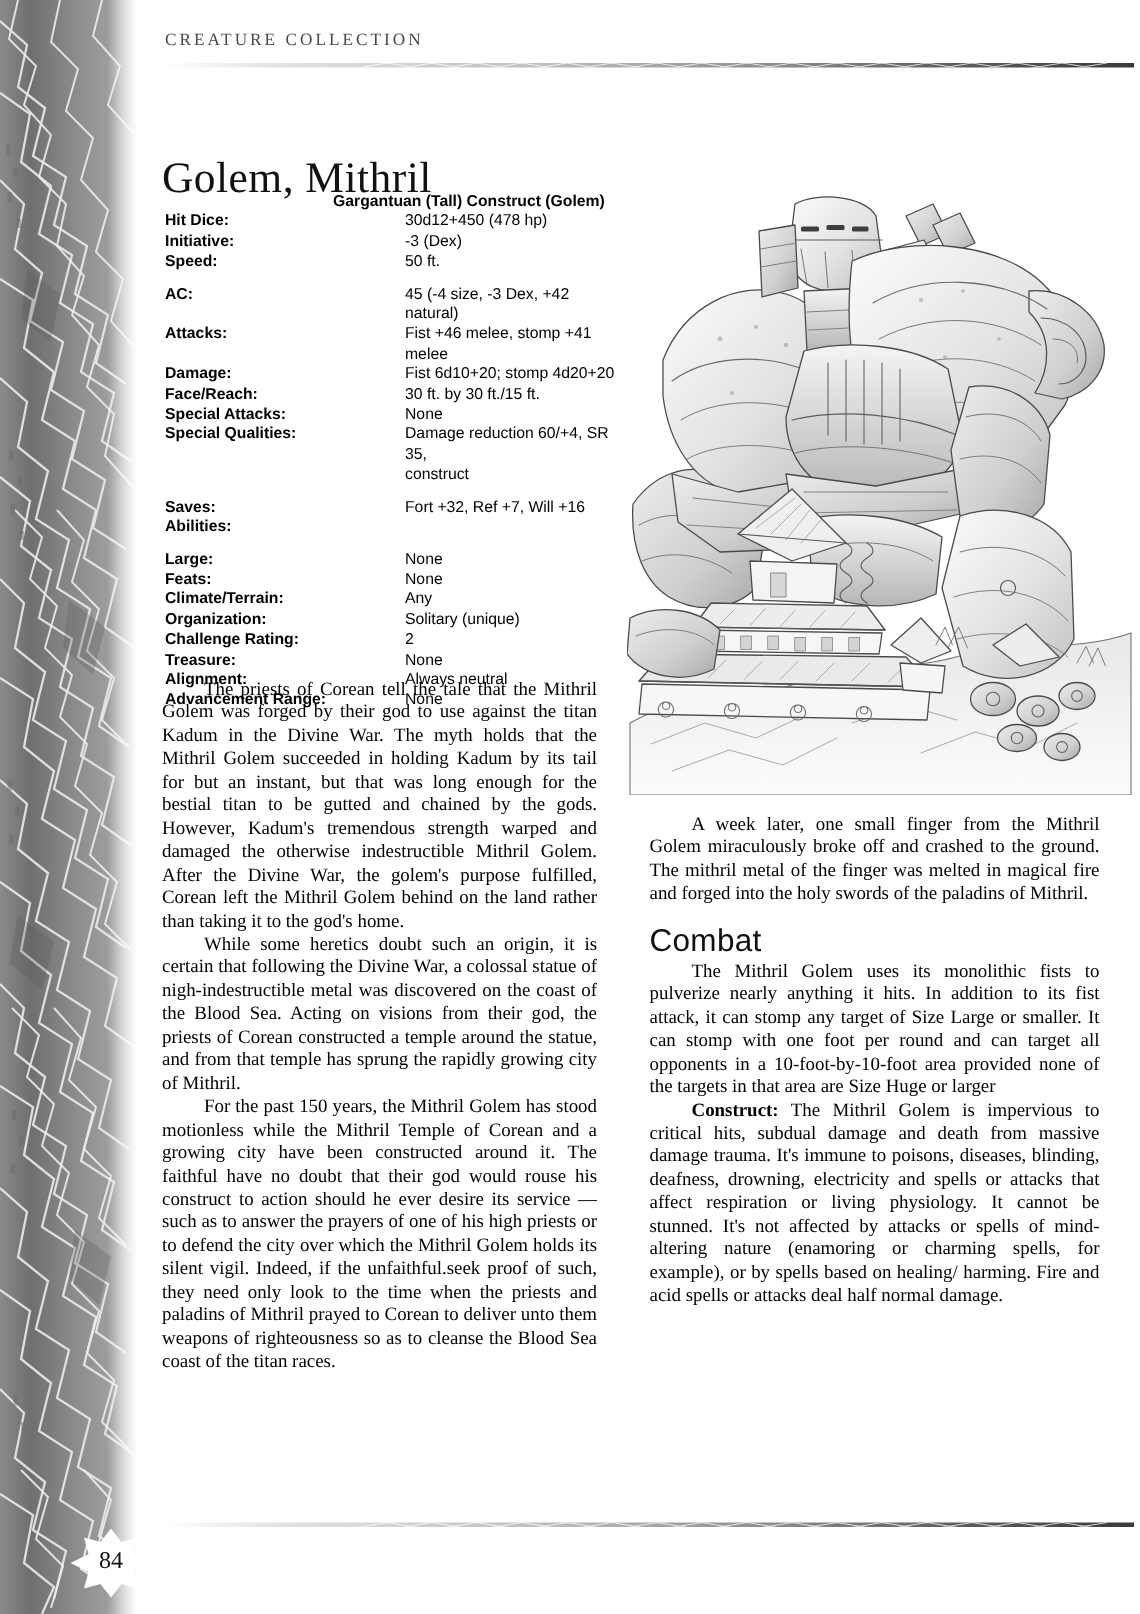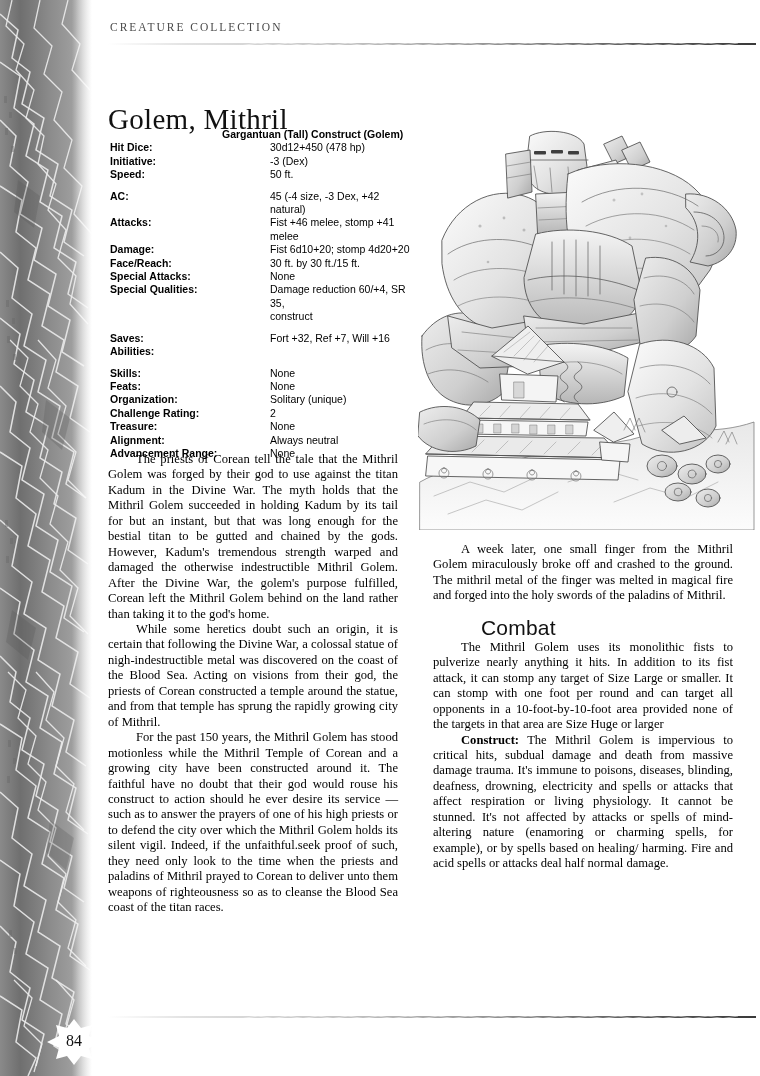--- a/index.html
+++ b/index.html
@@ -93,21 +93,21 @@
     line-height: 15.45px;
     color: #000;
     text-align: justify;
     text-justify: inter-word;
   }
   .col-left  { left: 108px; top: 452px; width: 290px; }
   .col-right { left: 433px; top: 542px; width: 300px; }
 
   .col p { margin: 0; text-indent: 28px; }
   .col h2.section-heading { margin: 0 0 1px 0; }
-  .col h2.section-heading.spaced { margin-top: 13px; margin-left: 48px; }
+  .col h2.section-heading.spaced { margin-top: 13px; }
   .lead { font-weight: bold; }
 
   
   .illustration {
     position: absolute;
     left: 418px; top: 130px;
     width: 338px; height: 400px;
   }
   .illustration svg { display: block; }
 
@@ -272,26 +272,30 @@
           <div class="stat-value"><span>Damage reduction 60/+4, SR 35,</span><span class="cont">construct</span></div>
         </div>
         <div class="stat-row gap-before">
           <div class="stat-label">Saves:</div>
           <div class="stat-value"><span>Fort +32, Ref +7, Will +16</span></div>
         </div>
         <div class="stat-row">
           <div class="stat-label">Abilities:</div>
         </div>
         <div class="stat-row gap-before">
-          <div class="stat-label">Skills:</div>
+          <div class="stat-label">Large:</div>
           <div class="stat-value"><span>None</span></div>
         </div>
         <div class="stat-row">
           <div class="stat-label">Feats:</div>
           <div class="stat-value"><span>None</span></div>
+        </div>
+        <div class="stat-row">
+          <div class="stat-label">Climate/Terrain:</div>
+          <div class="stat-value"><span>Any</span></div>
         </div>
         <div class="stat-row">
           <div class="stat-label">Organization:</div>
           <div class="stat-value"><span>Solitary (unique)</span></div>
         </div>
         <div class="stat-row">
           <div class="stat-label">Challenge Rating:</div>
           <div class="stat-value"><span>2</span></div>
         </div>
         <div class="stat-row">

